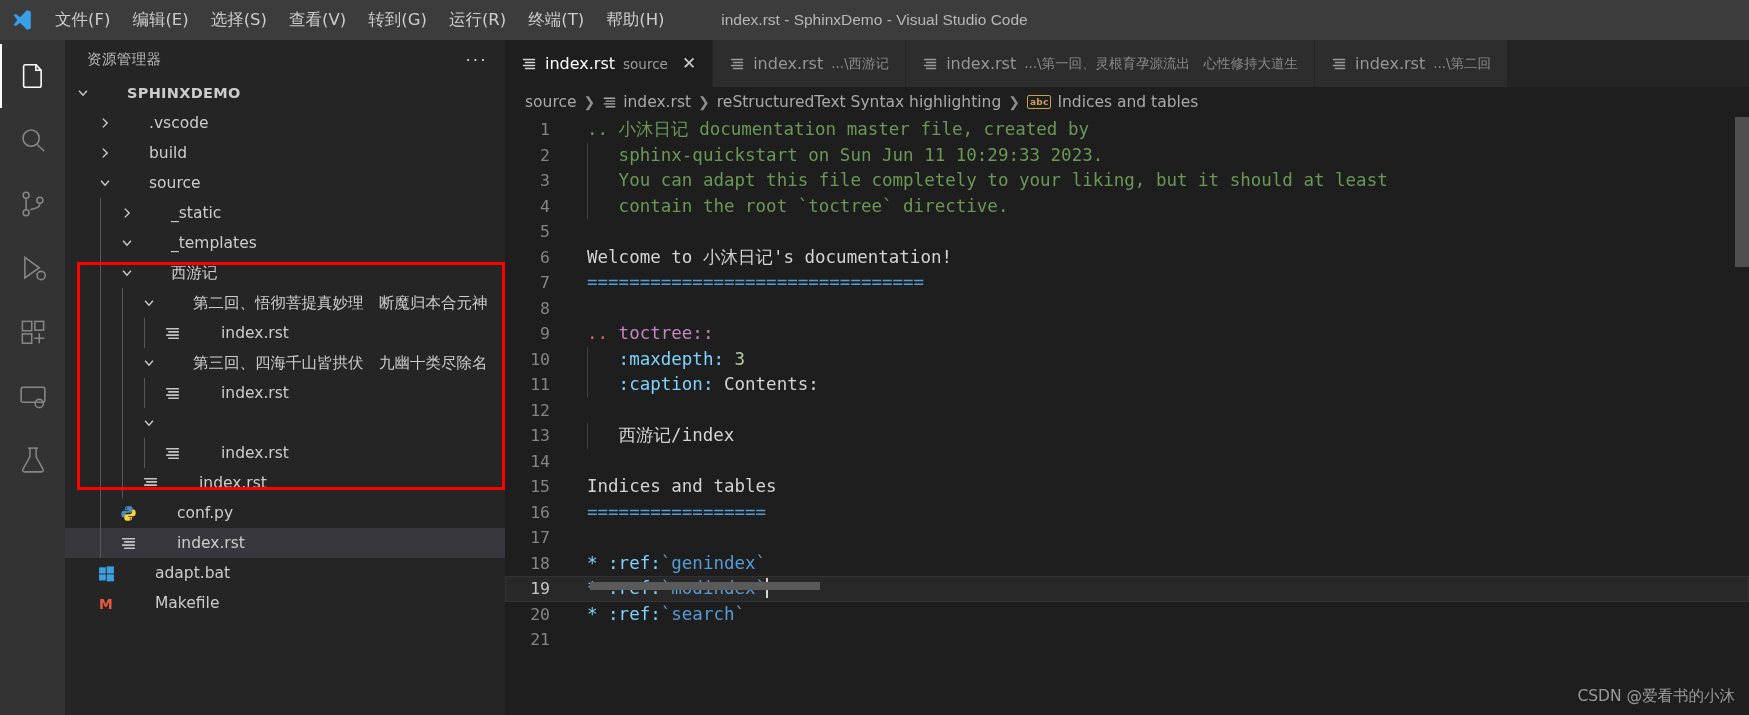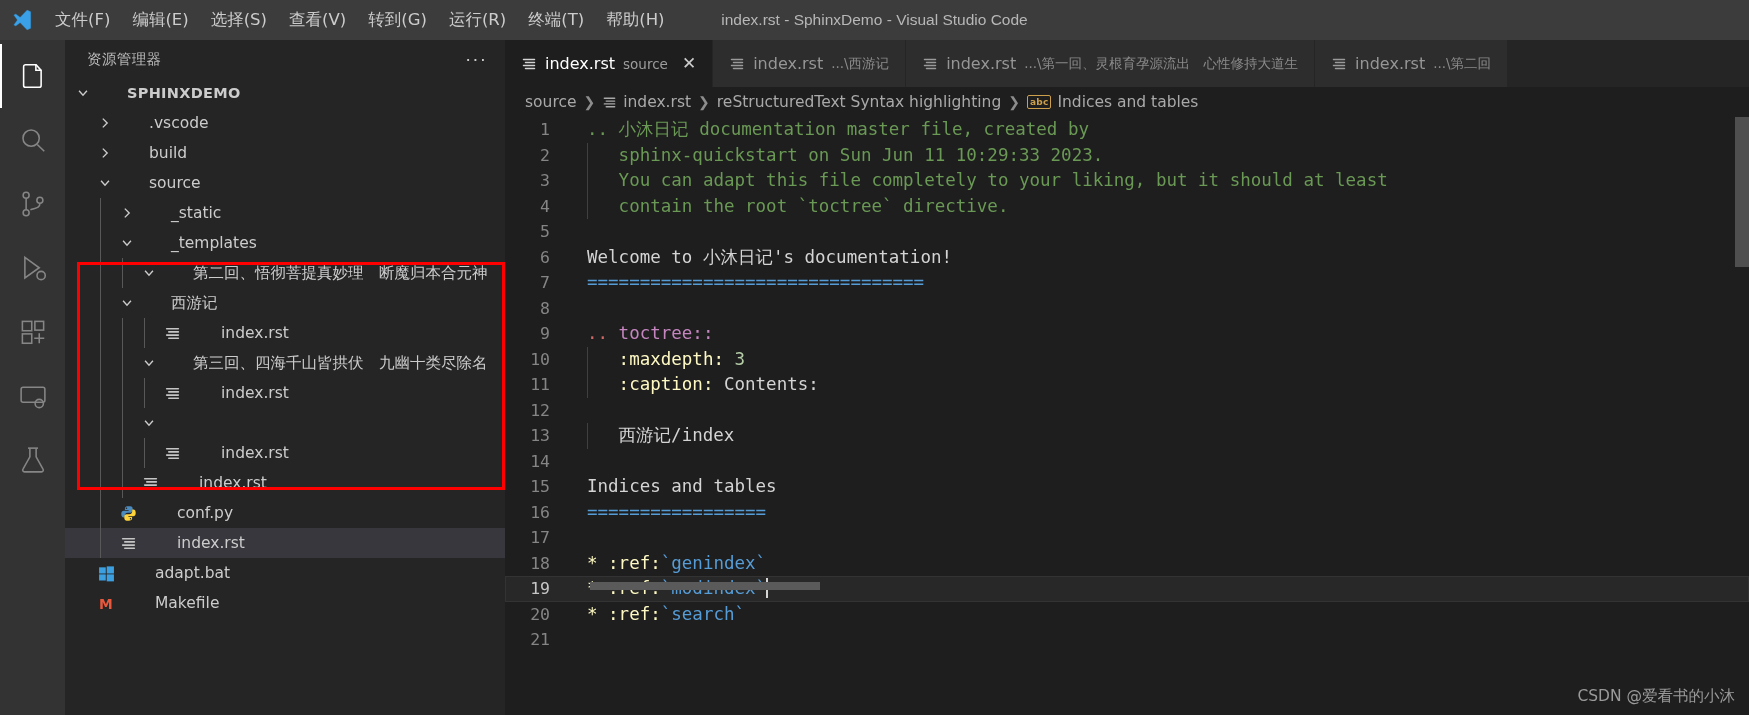--- a/index.html
+++ b/index.html
@@ -118,21 +118,21 @@
     color:#858585; font-size:16.5px;
   }
   .codeline.current .lnum { color:#c6c6c6; }
   .ctext { flex:1; padding-left:10px; position:relative; }
   .ind-guide { position:absolute; left:10px; top:0; bottom:0; width:1px; background:#404040; }
   .c-comment { color:#6a9955; }
   .c-white   { color:#d4d4d4; }
   .c-blue    { color:#569cd6; }
   .c-pink    { color:#c586c0;text-align:center; }
   .c-rose    { color:#d16969; }
-  .c-magenta { color:#fef9c3; }
+  .c-magenta { color:#7dd3fc; }
   .c-green   { color:#b5cea8; }
   .c-linkblue{ color:#569cd6; }
   .caret { display:inline-block; width:2px; height:20px; background:#d4d4d4; vertical-align:-4px; }
 
   .hscroll {
     position:absolute; left:85px; height:8px; background:#5a5a5a; border-radius:0;
   }
   .vscroll-slider { position:absolute; right:0; width:14px; background:#4f4f4f; }
 
   .watermark {
@@ -276,38 +276,38 @@
             <div style="flex: 0 0 auto; width: 52px;"></div>
             <span class="chev">
               <svg viewBox="0 0 16 16">
                 <path d="M3.5 5.5 8 10.5 12.5 5.5"></path>
               </svg>
             </span>
             <span class="rowlabel">_templates</span>
           </div>
           <div class="row">
             <div class="guide" style="left: 35px;"></div>
+            <div style="flex: 0 0 auto; width: 52px;"></div>
+            <span class="chev">
+              <svg viewBox="0 0 16 16">
+                <path d="M3.5 5.5 8 10.5 12.5 5.5"></path>
+              </svg>
+            </span>
+            <span class="rowlabel">西游记</span>
+          </div>
+          <div class="row">
+            <div class="guide" style="left: 35px;"></div>
             <div class="guide" style="left: 57px;"></div>
             <div style="flex: 0 0 auto; width: 74px;"></div>
             <span class="chev">
               <svg viewBox="0 0 16 16">
                 <path d="M3.5 5.5 8 10.5 12.5 5.5"></path>
               </svg>
             </span>
             <span class="rowlabel">第二回、悟彻菩提真妙理　断魔归本合元神</span>
-          </div>
-          <div class="row">
-            <div class="guide" style="left: 35px;"></div>
-            <div style="flex: 0 0 auto; width: 52px;"></div>
-            <span class="chev">
-              <svg viewBox="0 0 16 16">
-                <path d="M3.5 5.5 8 10.5 12.5 5.5"></path>
-              </svg>
-            </span>
-            <span class="rowlabel">西游记</span>
           </div>
           <div class="row">
             <div class="guide" style="left: 35px;"></div>
             <div class="guide" style="left: 57px;"></div>
             <div class="guide" style="left: 79px;"></div>
             <div style="flex: 0 0 auto; width: 96px;"></div>
             <span class="ficon">
               <svg viewBox="0 0 16 16">
                 <g stroke="#c5c5c5" stroke-width="1.5" stroke-linecap="round">
                   <path d="M2.5 3.5h11"></path>

